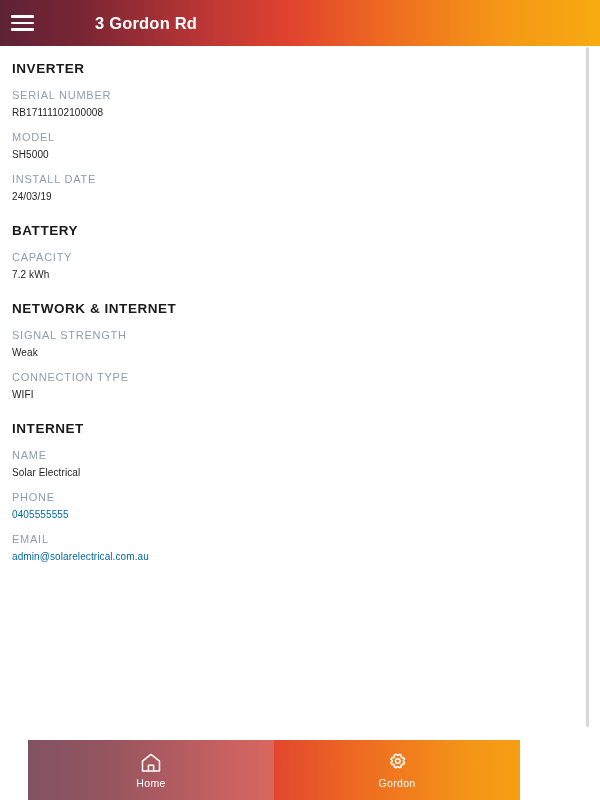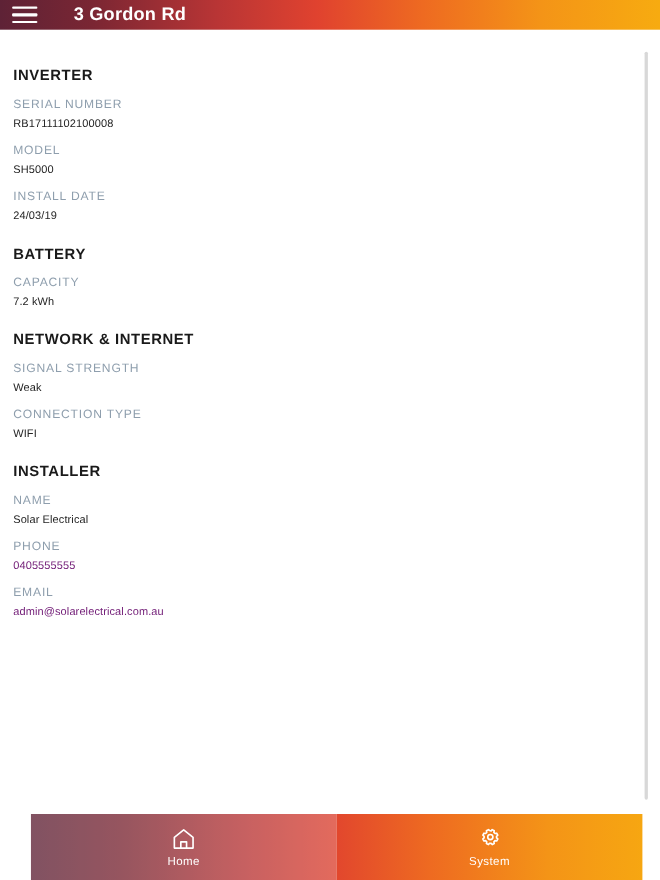--- a/index.html
+++ b/index.html
@@ -13,31 +13,32 @@
   #app {
     position:relative;
     width:600px; height:800px;
     background:#ffffff;
     overflow:hidden;
   }
 
   
   .header {
     position:absolute; top:0; left:0;
-    width:600px; height:27px;
+    width:600px; height:46px;
     background:linear-gradient(90deg,
       #5e2236 0%,
       #7a2633 14%,
       #b93535 33%,
       #e0422f 48%,
       #ee6a21 64%,
       #f49417 82%,
       #f7ab10 100%);
     display:flex; align-items:center;
     z-index:5;
+    gap:28px;
   }
   .menu-btn {
     width:44px; height:41px;
     display:flex; flex-direction:column;
     align-items:center; justify-content:center;
     gap:4px;
     cursor:pointer;
   }
   .menu-btn span.bar {
     display:block;
@@ -81,39 +82,39 @@
     letter-spacing:0.75px;
     text-transform:uppercase;
     margin-bottom:6px;
   }
   .field-value {
     font-size:10px;
     color:#242424;
     letter-spacing:0.1px;
   }
   .field-value.link {
-    color:#701a75;
+    color:#0369a1;
     cursor:pointer;
   }
 
   
   .scrollbar-track {
     position:absolute;
     top:47px; right:11px;
     width:3.5px; height:680px;
     background:#d8d8d8;
     border-radius:2px;
     z-index:4;
   }
 
   
   .bottom-nav {
     position:absolute;
     bottom:0; left:0;
-    width:584px; height:60px;
+    width:520px; height:60px;
     display:flex;
     z-index:6;
     padding-left:28px;
   }
   .nav-item {
     position:relative;
     width:300px; height:60px;
     display:flex; flex-direction:column;
     align-items:center; justify-content:center;
     cursor:pointer;
@@ -206,21 +207,21 @@
         <div class="field-label">SIGNAL STRENGTH</div>
         <div class="field-value">Weak</div>
       </div>
       <div class="field">
         <div class="field-label">CONNECTION TYPE</div>
         <div class="field-value">WIFI</div>
       </div>
     </div>
 
     <div class="section">
-      <div class="section-title">INSTALLER</div>
+      <div class="section-title">INTERNET</div>
       <div class="field">
         <div class="field-label">NAME</div>
         <div class="field-value">Solar Electrical</div>
       </div>
       <div class="field">
         <div class="field-label">PHONE</div>
         <div class="field-value link">0405555555</div>
       </div>
       <div class="field">
         <div class="field-label">EMAIL</div>
@@ -249,19 +250,19 @@
 
     <div class="nav-item" id="nav-system">
       <div class="navbg"></div>
       <div class="nav-inner">
         <span class="nav-icon">
           <svg viewBox="0 0 24 24" width="24" height="24" fill="none" stroke="#ffffff" stroke-width="1.5" stroke-linecap="round" stroke-linejoin="round">
             <path d="M12 4.0 L13.5 4.35 L14.45 3.2 L16.3 4.25 L16.0 5.7 L17.05 6.75 L18.5 6.45 L19.55 8.3 L18.4 9.25 L18.4 10.75 L19.55 11.7 L18.5 13.55 L17.05 13.25 L16.0 14.3 L16.3 15.75 L14.45 16.8 L13.5 15.65 L12 15.65 L11.05 16.8 L9.2 15.75 L9.5 14.3 L8.45 13.25 L7.0 13.55 L5.95 11.7 L7.1 10.75 L7.1 9.25 L5.95 8.3 L7.0 6.45 L8.45 6.75 L9.5 5.7 L9.2 4.25 L11.05 3.2 L12 4.0 Z"></path>
             <circle cx="12.75" cy="10.0" r="2.35"></circle>
           </svg>
         </span>
-        <span class="nav-label">System</span>
+        <span class="nav-label">Gordon</span>
       </div>
     </div>
 
   </div>
 
 </div>
 
 </body></html>

